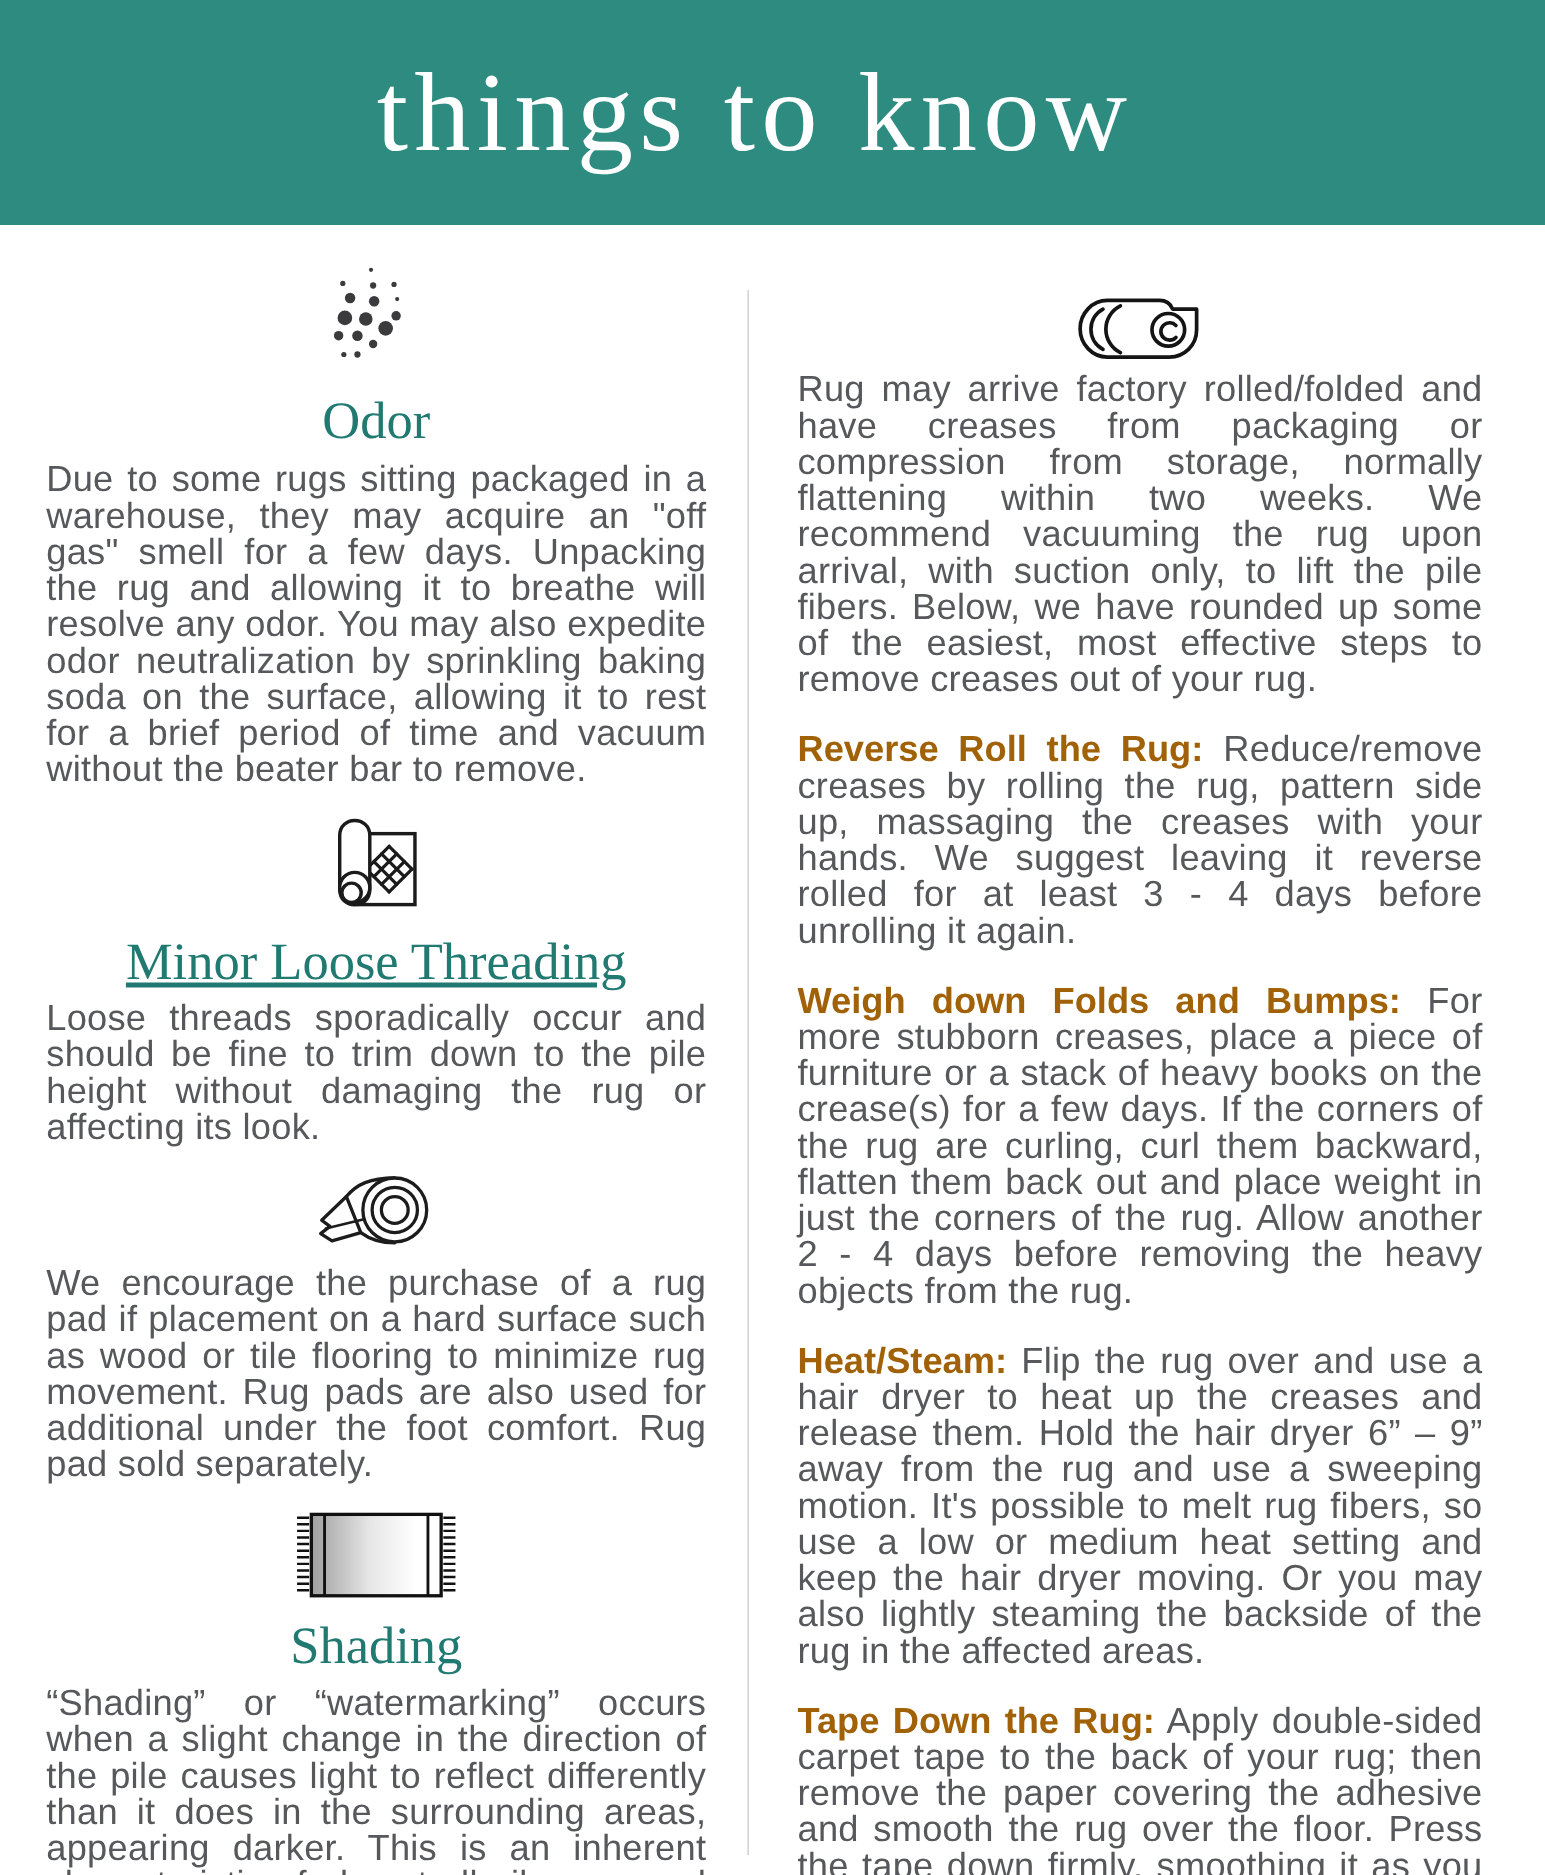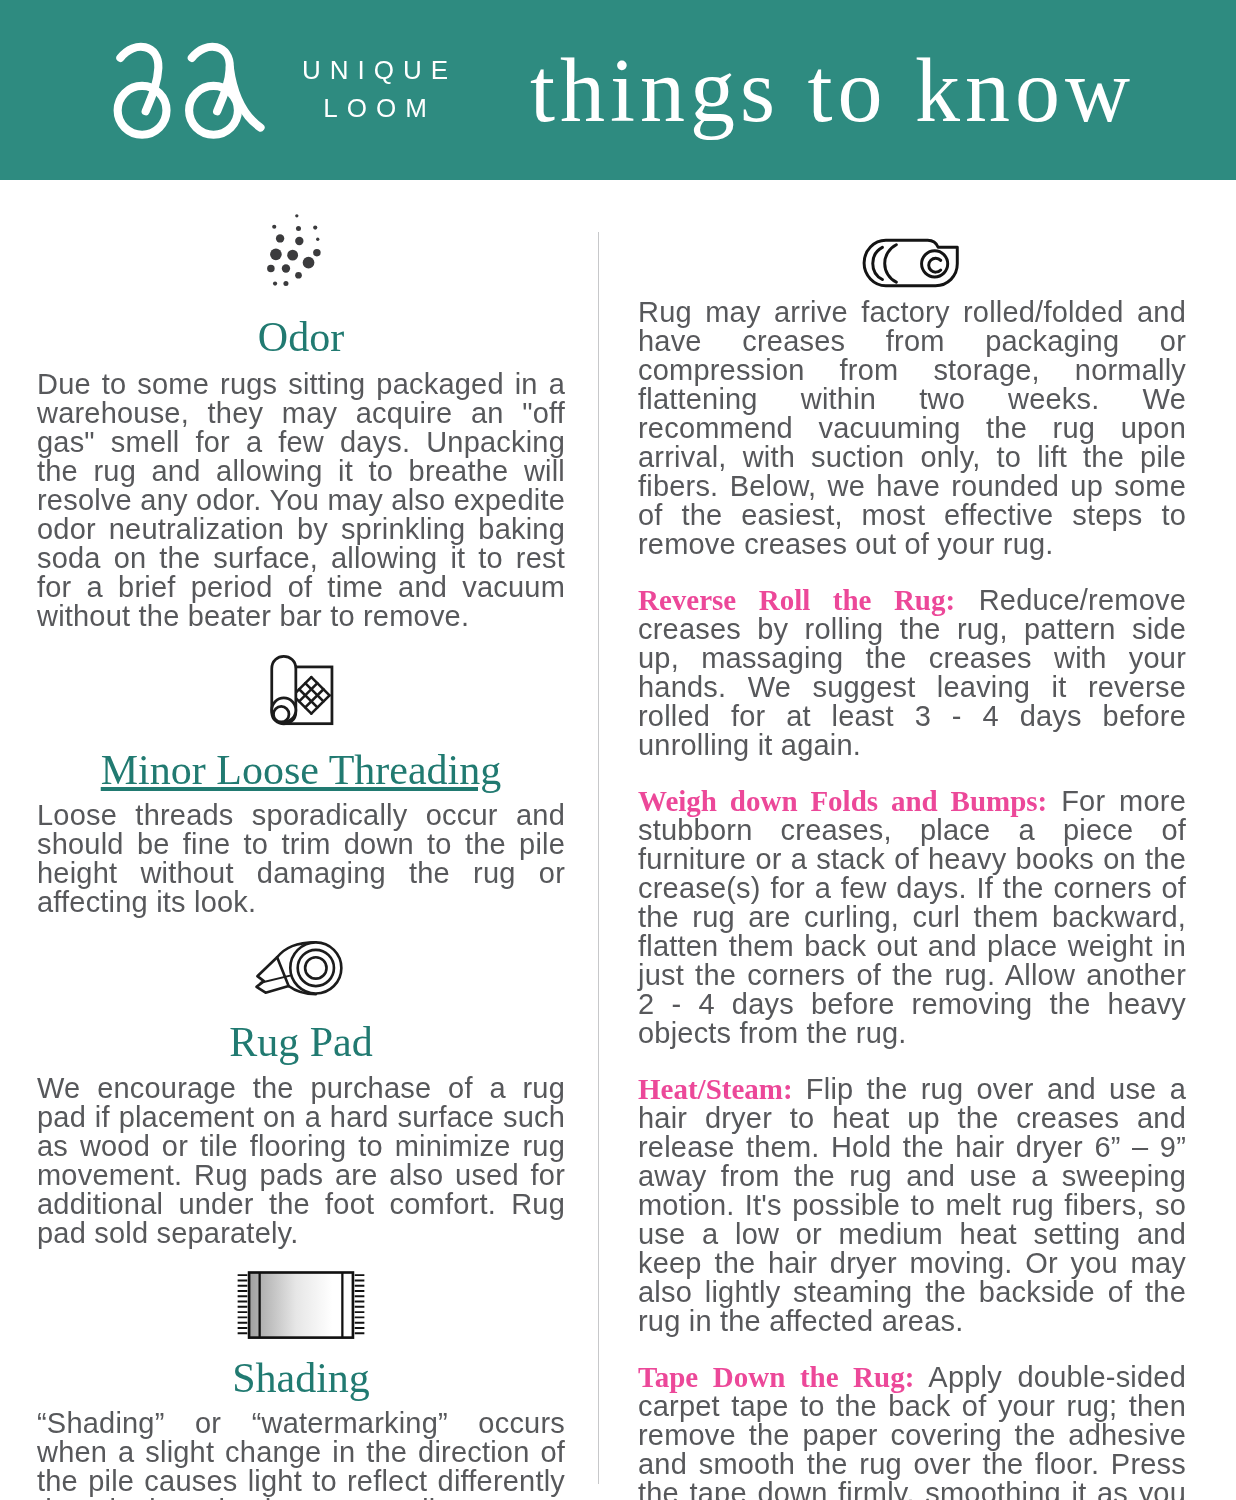--- a/index.html
+++ b/index.html
@@ -26,21 +26,21 @@
   .col-right{width:638px;padding:0 50px 0 40px;}
   .icon-row{display:flex;justify-content:center;}
   h2.sec{
     font-family:"Liberation Serif", serif;color:#217A71;font-weight:400;
     text-align:center;font-size:42px;line-height:1.1;margin:0;
   }
   p.body{
     font-size:29px;color:#57585B;line-height:29px;text-align:justify;
     margin:0;letter-spacing:0.2px;
   }
-  strong.lead{color:#ec4899;font-weight:700;letter-spacing:0;font-family:Liberation Serif, serif;}
+  strong.lead{color:#a16207;font-weight:700;letter-spacing:0;}
   
   .s1 .icon-row{margin-top:30px;}
   .s1 h2.sec{margin-top:12px;text-align:center;}
   .s1 p.body{margin-top:10px;}
   .s2 .icon-row{margin-top:16px;}
   .s2 h2.sec{margin-top:12px;text-decoration:underline;}
   .s2 p.body{margin-top:8px;}
   .s3 .icon-row{margin-top:18px;}
   .s3 h2.sec{margin-top:14px;}
   .s3 p.body{margin-top:8px;}
@@ -52,35 +52,20 @@
   .col-right p.intro{margin-top:8px;}
   .col-right p.tip{margin-top:27px;}
   svg{display:block;}
 </style>
 </head>
 <body>
 
 <div class="page">
 
   <div class="header">
-    <div class="logo">
-      <svg width="172" height="104" viewBox="0 0 190 115">
-        <g fill="none" stroke="#ffffff" stroke-width="9" stroke-linecap="round">
-          <circle cx="42" cy="80" r="27"></circle>
-          <path d="M18,22 C34,2 61,7 60,33 C59,52 52,66 46,81"></path>
-          <circle cx="121" cy="80" r="27"></circle>
-          <path d="M97,22 C113,2 140,7 139,33 C138,52 131,66 125,81"></path>
-          <path d="M139,33 C143,62 154,86 173,99"></path>
-        </g>
-      </svg>
-      <div class="brand">
-        <div>UNIQUE</div>
-        <div>LOOM</div>
-      </div>
-    </div>
     <div class="page-title">things to know</div>
   </div>
 
   <div class="columns">
     <div class="v-divider"></div>
 
     <div class="col col-left">
 
       <div class="s1">
         <div class="icon-row">
@@ -136,21 +121,20 @@
             <g fill="#ffffff" stroke="#1c1c1c" stroke-width="3.2" stroke-linejoin="round" stroke-linecap="round">
               <path d="M78,9 C54,9 41,15 31,27 L7,50 L15,56 L6,63 L17,70 L45,62 C53,68 65,72 78,72 Z"></path>
               <path d="M31,27 L45,62" fill="none"></path>
               <path d="M11,58 L48,49" fill="none" stroke-width="2.4"></path>
               <circle cx="78" cy="40" r="31"></circle>
               <circle cx="78" cy="40" r="22"></circle>
               <circle cx="78" cy="40" r="13"></circle>
             </g>
           </svg>
         </div>
-        <h2 class="sec">Rug Pad</h2>
         <p class="body">We encourage the purchase of a rug pad if placement on a hard surface such as wood or tile flooring to minimize rug movement. Rug pads are also used for additional under the foot comfort. Rug pad sold separately.</p>
       </div>
 
       <div class="s4">
         <div class="icon-row">
           <svg width="132" height="75" viewBox="0 0 150 85">
             <defs>
               <linearGradient id="rugShade" x1="0" y1="0" x2="1" y2="0">
                 <stop offset="0" stop-color="#9f9f9f"></stop>
                 <stop offset="0.45" stop-color="#e6e6e6"></stop>

